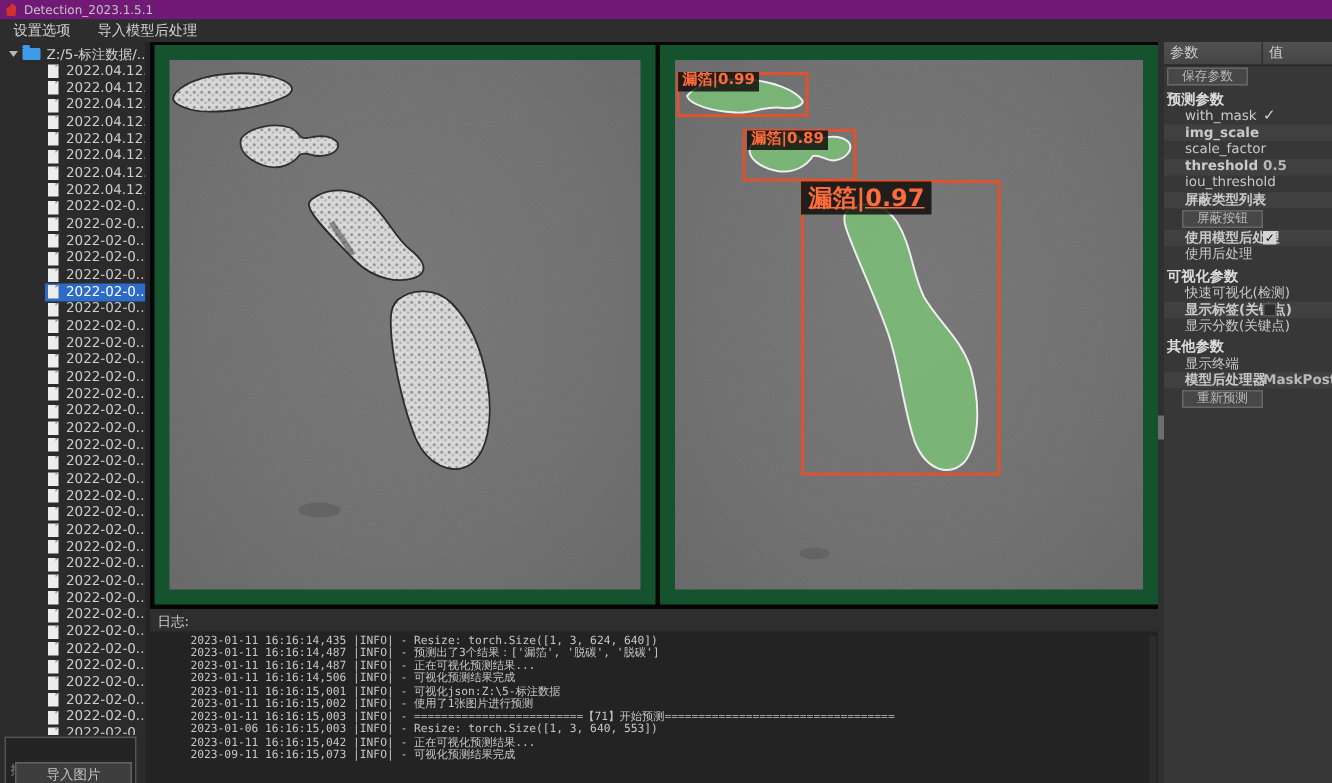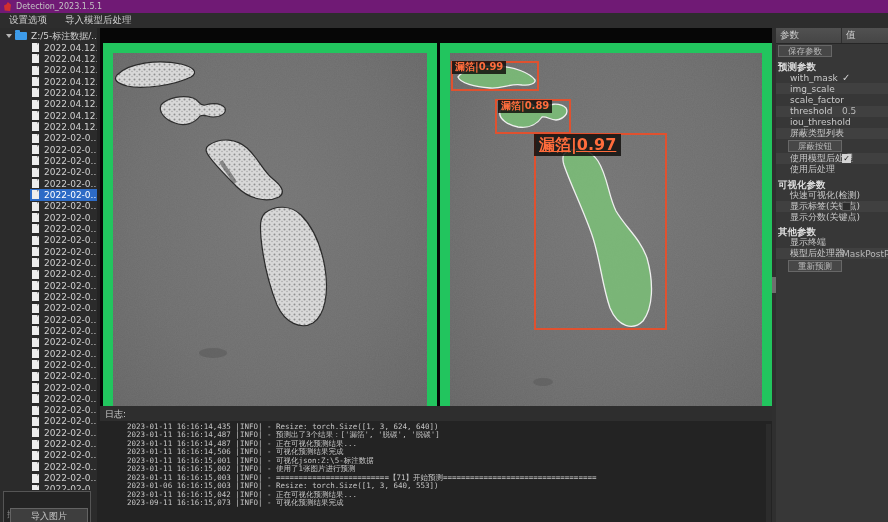--- a/index.html
+++ b/index.html
@@ -31,21 +31,21 @@
   .file-icon::after{content:"";position:absolute;top:0;right:0;border-left:2.5px solid #8f8f8f;border-bottom:2.5px solid transparent;}
   .search-input{position:absolute;left:3px;top:463px;width:80px;height:12px;background:#242424;
                 border:1px solid #555;color:#bbb;font-size:8.5px;padding:16px 3px;font-family:inherit;}
   .search-input::placeholder{color:#8a8a8a;}
   .import-btn{position:absolute;left:10px;top:480px;width:78px;height:16px;background:#3e3e3e;
               border:1px solid #636363;color:#c6c6c6;font-size:9px;font-family:inherit;}
   .splitter{position:absolute;left:97px;top:28px;width:3px;height:494px;background:#232323;}
 
   
   .viewer{position:absolute;left:100px;top:28px;width:672px;height:378px;background:#060606;}
-  .frame{position:absolute;top:15px;height:373px;background:#22c55e;}
+  .frame{position:absolute;top:2px;height:373px;background:#14532d;}
   .frame-l{left:3px;width:334px;}
   .frame-r{left:340px;width:332px;}
   .img{position:absolute;left:10px;top:10px;overflow:hidden;
        background:radial-gradient(ellipse at 50% 45%,#747474 0%,#6d6d6d 60%,#646464 100%);}
   .img-l{width:314px;height:353px;}
   .img-r{width:312px;height:353px;}
   .img svg{position:absolute;left:0;top:0;}
   .det-box{position:absolute;border:2px solid var(--box);box-sizing:border-box;}
   .det-label{position:absolute;background:rgba(14,11,8,0.82);color:var(--label-text);
              font-weight:bold;white-space:nowrap;padding:0 3px;line-height:1.25;}
@@ -70,21 +70,21 @@
   .params{position:absolute;left:776px;top:28px;width:112px;height:494px;background:#373737;font-size:9px;}
   .p-header{display:flex;height:15px;background:linear-gradient(#515151,#454545);
             border-bottom:1px solid #262626;color:#cfcfcf;font-size:9.5px;}
   .ph-cell{padding:1px 4px;box-sizing:border-box;}
   .ph-cell.first{width:66px;border-right:1px solid #2e2e2e;}
   .p-rows{position:relative;}
   .p-section{height:12px;line-height:13px;margin-top:2px;padding-left:2px;font-weight:bold;
              font-size:9.5px;color:#dcdcdc;white-space:nowrap;}
   .p-row{position:relative;height:11.2px;display:flex;align-items:center;padding-left:14px;
          color:#c9c9c9;white-space:nowrap;overflow:hidden;}
-  .p-row.shaded{background:#404040;}
+  .p-row.shaded{background:#404040;font-weight:bold;}
   .p-value{position:absolute;left:66px;display:flex;align-items:center;color:#b9b9b9;}
   .p-value.check{color:#d0d0d0;font-size:10px;}
   .cb{display:inline-block;width:9px;height:9px;box-sizing:border-box;font-size:8px;line-height:9px;
       text-align:center;}
   .cb.checked{background:#d4d4d4;color:#111;}
   .cb.unchecked{background:#2c2c2c;border:1px solid #5a5a5a;}
   .p-btnrow{height:13px;padding:1px 0 0 2px;}
   .p-btnrow.indent{padding-left:12px;}
   .panel-btn{height:12px;background:#474747;border:1px solid #676767;color:#b9b9b9;
              font-size:8.5px;padding:0 9px;font-family:inherit;line-height:10px;}

